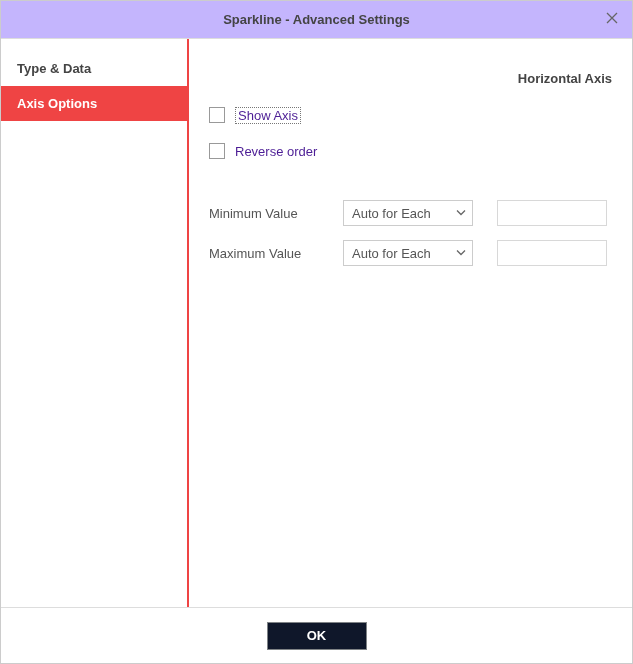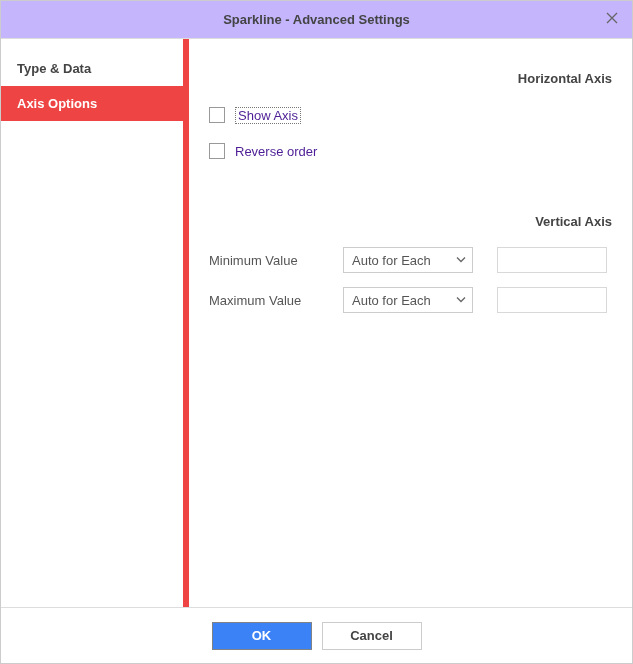--- a/index.html
+++ b/index.html
@@ -42,21 +42,21 @@
     color: #666;
   }
   .close-btn svg { width: 14px; height: 14px; stroke: #666; }
   .body {
     flex: 1;
     display: flex;
     overflow: hidden;
   }
   .sidebar {
     width: 188px;
-    border-right: 6px solid #ef4444;
+    border-right: 2px solid #ef4444;
     padding-top: 12px;
   }
   .sidebar-item {
     padding: 10px 16px;
     font-weight: 600;
     color: #444;
     cursor: pointer;
   }
   .sidebar-item.active {
     background: #ef4444;
@@ -158,21 +158,21 @@
     height: 28px;
     display: flex;
     align-items: center;
     justify-content: center;
     cursor: pointer;
     font-weight: 600;
     font-size: 13px;
     border: 1px solid #ccc;
   }
   .btn.primary {
-    background: #3b82f6;
+    background: #0f172a;
     color: #fff;
     border-color: #7f8386;
   }
   .btn.secondary {
     background: #fff;
     color: #444;
   }
 </style>
 </head>
 <body>
@@ -206,21 +206,20 @@
       <span class="chk-label focused">Show Axis</span>
     </div>
 
     <div class="row">
       <div class="checkbox"></div>
       <span class="chk-label">Reverse order</span>
     </div>
 
     <div class="spacer"></div>
 
-    <div class="section-title">Vertical Axis</div>
 
     <div class="field-row">
       <span class="field-label">Minimum Value</span>
       <div class="select">
         <span>Auto for Each</span>
         <span class="chev">
           <svg viewBox="0 0 10 10" fill="none">
               <path d="M1 3 L5 7 L9 3" stroke="currentColor" stroke-width="1.3"></path>
             </svg>
         </span>
@@ -246,16 +245,13 @@
 
       </div>
     </div>
   </div>
 </div>
 
 <div class="footer">
   <div class="btn primary">
     <span>OK</span>
   </div>
-  <div class="btn secondary">
-    <span>Cancel</span>
-  </div>
 </div>
 
 </body></html>

